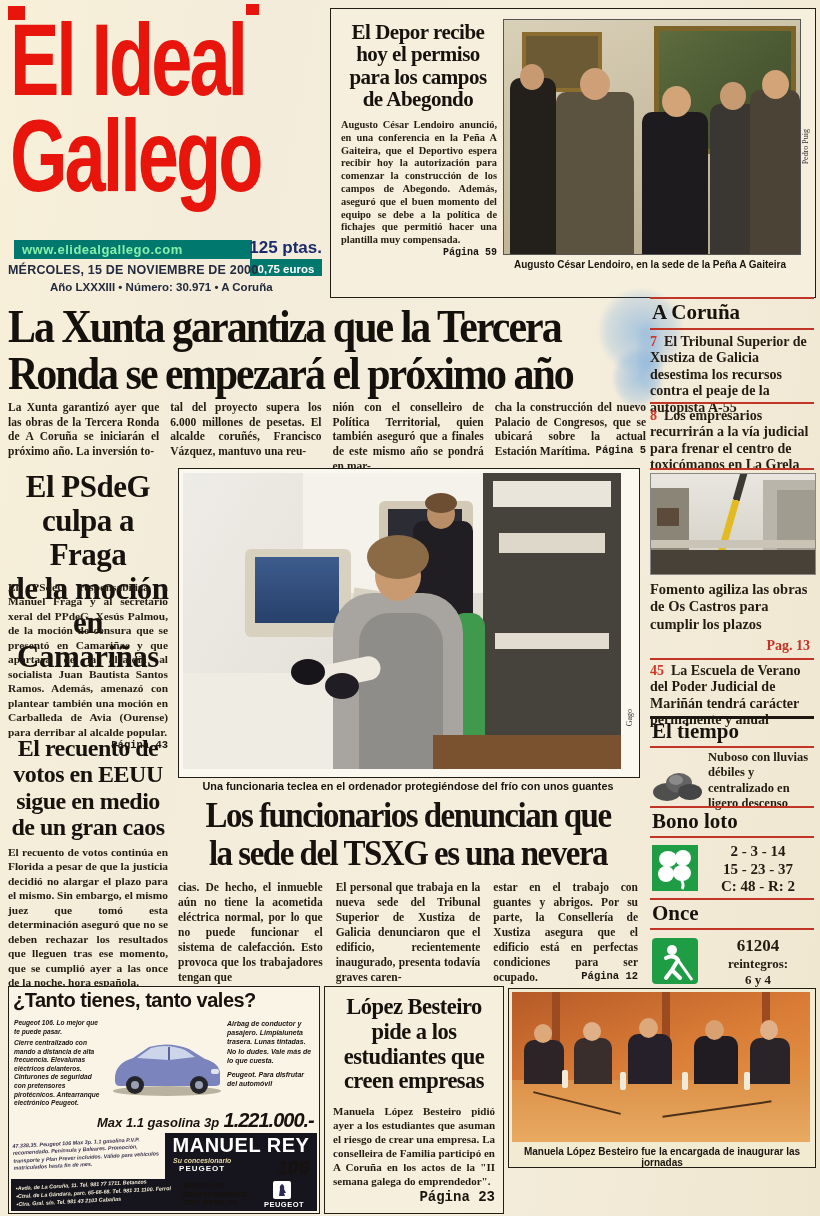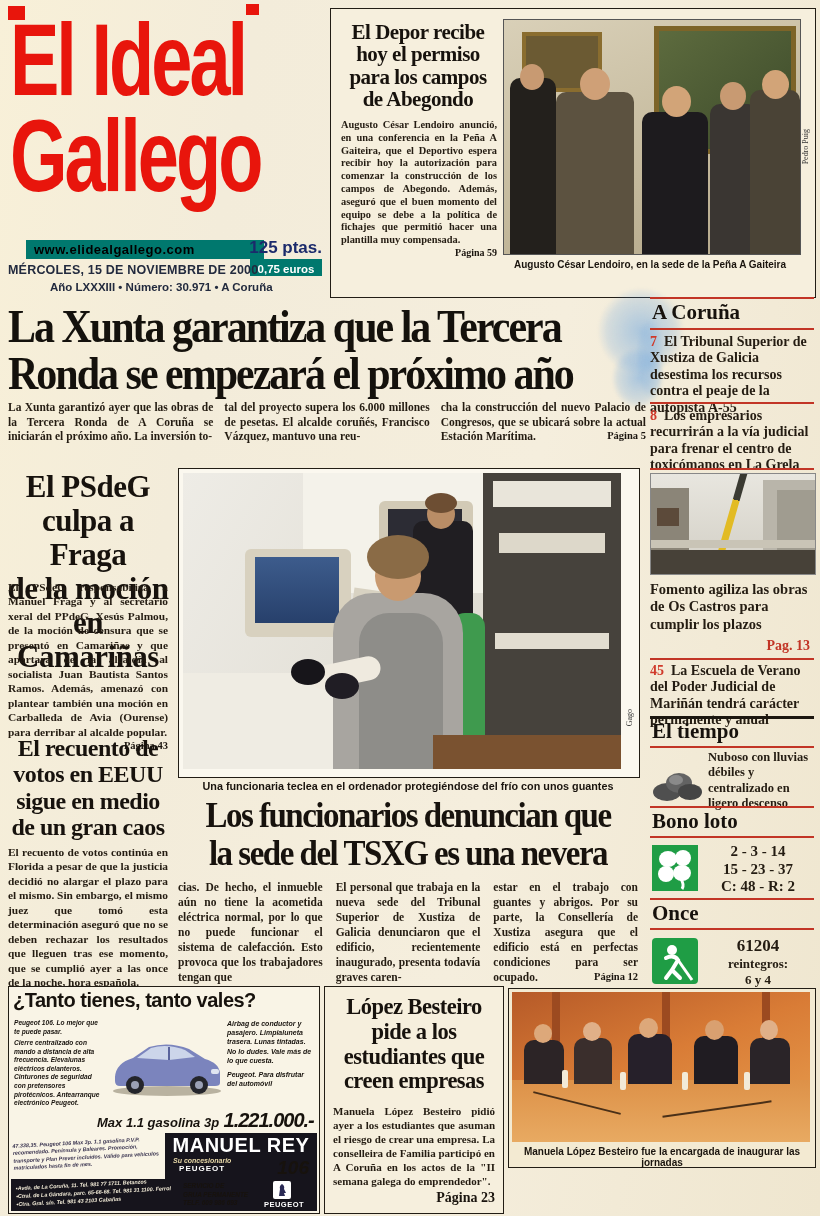--- a/index.html
+++ b/index.html
@@ -5,21 +5,21 @@
   html,body{margin:0;padding:0;}
   body{width:820px;height:1216px;position:relative;overflow:hidden;
        background:linear-gradient(100deg,#f8f0d8 0%,#f3ecda 25%,#f5eedd 60%,#efe6cf 100%);
        font-family:"Liberation Sans",sans-serif;}
   .abs{position:absolute;}
   .serif{font-family:"Liberation Serif",serif;}
   .head{font-family:"Liberation Serif",serif;font-weight:bold;color:#17120d;}
   .bodytxt{font-family:"Liberation Serif",serif;font-weight:bold;color:#241c12;text-align:justify;}
   .pre{white-space:pre-line;}
   .cap{font-family:"Liberation Sans",sans-serif;font-weight:bold;color:#1a140e;text-align:center;}
-  .pageref{font-family:Liberation Serif, serif;font-weight:bold;color:#1a140e;}
+  .pageref{font-family:Liberation Mono, monospace;font-weight:bold;color:#1a140e;}
   .rrule{background:#c23526;height:2px;}
   .krule{background:#1c1710;height:2.5px;}
   .rednum{color:#d0392a;font-weight:bold;}
   .vert{writing-mode:vertical-rl;transform:rotate(180deg);font-size:8px;color:#333;font-family:"Liberation Serif",serif;}
   .box{border:1.6px solid #221d15;}
   .photo{overflow:hidden;position:relative;}
   .fig{position:absolute;border-radius:10px 10px 0 0;}
   .headc{position:absolute;border-radius:50%;}
   .stamp{position:absolute;border-radius:50%;filter:blur(1.5px);
          background:radial-gradient(rgba(70,145,225,.42),rgba(70,145,225,.18) 55%,rgba(70,145,225,0) 72%);}
@@ -28,21 +28,21 @@
 </head>
 <body>
 
 <div class="abs" style="left:8px;top:6px;width:17px;height:14px;background:#e8150c;"></div>
 <div class="abs" style="left:246px;top:4px;width:13px;height:11px;background:#e8150c;"></div>
 
 <div class="abs" style="left:6px;top:2px;width:316px;height:296px;">
   <div class="abs pre" style="left:4px;top:10px;width:312px;font-weight:800;font-size:74px;line-height:.94;color:#e8150c;
               letter-spacing:-3px;transform:scale(1,1.38);transform-origin:left top;">El Ideal
 Gallego</div>
-  <div class="abs" style="left:20px;top:238px;width:238px;height:19px;background:#00786e;color:#000000;">
+  <div class="abs" style="left:8px;top:238px;width:238px;height:19px;background:#00786e;color:#86efac;">
     <span style="font-size:13px;font-weight:bold;padding-left:8px;line-height:19px;letter-spacing:.5px;">www.elidealgallego.com</span>
   </div>
   <div class="abs" style="left:240px;top:236px;width:76px;text-align:right;font-size:17px;font-weight:bold;color:#1b2a6b;">125 ptas.</div>
   <div class="abs" style="left:244px;top:257px;width:72px;height:17px;background:#00786e;text-align:center;">
     <span style="color:#fff;font-size:11.5px;font-weight:bold;line-height:17px;">0,75 euros</span>
   </div>
   <div class="abs" style="left:2px;top:261px;font-size:12.5px;font-weight:bold;color:#222a3e;letter-spacing:.2px;">MÉRCOLES, 15 DE NOVIEMBRE DE 2000</div>
   <div class="abs" style="left:2px;top:279px;font-size:11.5px;font-weight:bold;color:#222a3e;margin-left:42px;">Año LXXXIII • Número: 30.971 • A Coruña</div>
 </div>
 
@@ -78,20 +78,21 @@
 <div class="stamp" style="left:598px;top:288px;width:86px;height:86px;"></div>
 <div class="stamp" style="left:612px;top:348px;width:52px;height:60px;"></div>
 <div class="stamp" style="left:636px;top:318px;width:28px;height:80px;opacity:.6;"></div>
 
 <div class="abs head pre" style="left:8px;top:303px;width:640px;font-size:42px;line-height:1.03;letter-spacing:-2px;
             transform:scaleY(1.1);transform-origin:left top;color:#14110c;">La Xunta garantiza que la Tercera
 Ronda se empezará el próximo año</div>
 <div class="abs" style="left:8px;top:400px;width:638px;height:66px;display:flex;gap:11px;">
   <div class="bodytxt" style="flex:1;font-size:11.5px;line-height:1.28;">La Xunta garantizó ayer que las obras de la Tercera Ronda de A Coruña se iniciarán el próximo año. La inversión to-</div>
   <div class="bodytxt" style="flex:1;font-size:11.5px;line-height:1.28;">tal del proyecto supera los 6.000 millones de pesetas. El alcalde coruñés, Francisco Vázquez, mantuvo una reu-</div>
+  <div class="bodytxt" style="flex:1;font-size:11.5px;line-height:1.28;">nión con el conselleiro de Política Territorial, quien también aseguró que a finales de este mismo año se pondrá en mar-</div>
   <div class="bodytxt" style="flex:1;font-size:11.5px;line-height:1.28;">
     <span>cha la construcción del nuevo Palacio de Congresos, que se ubicará sobre la actual Estación Marítima.</span>
     <b class="pageref" style="float:right;font-size:10.5px;">Página 5</b>
   </div>
 </div>
 
 <div class="abs head pre" style="left:4px;top:470px;width:168px;font-size:31px;line-height:1.1;text-align:center;letter-spacing:-.5px;">El PSdeG
 culpa a Fraga
 de la moción
 en Camariñas</div>

